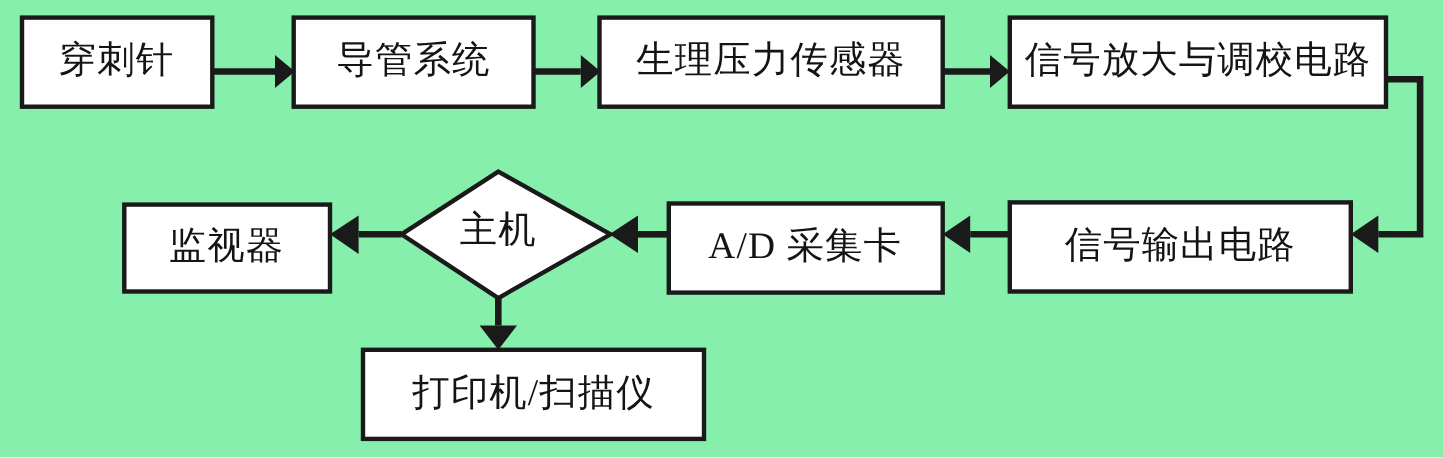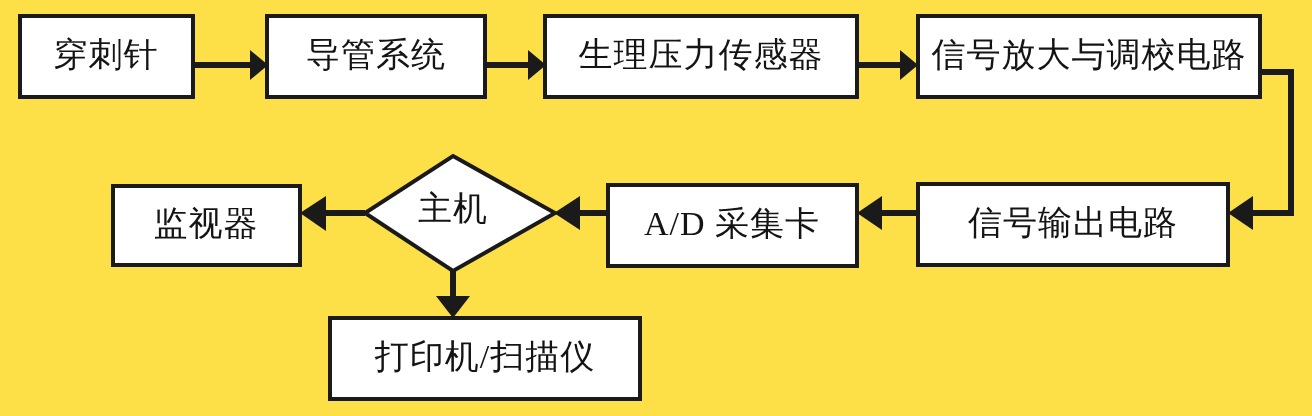--- a/index.html
+++ b/index.html
@@ -8,21 +8,21 @@
     padding: 0;
     background: #ffffff;
   }
   body {
     font-family: "Liberation Serif", "DejaVu Serif", serif;
   }
   #canvas {
     position: relative;
     width: 1312px;
     height: 416px;
-    background: #fde047;
+    background: #86efac;
     overflow: hidden;
   }
   #flow-svg {
     position: absolute;
     left: 0;
     top: 0;
     width: 1312px;
     height: 416px;
   }
   .node-box {

